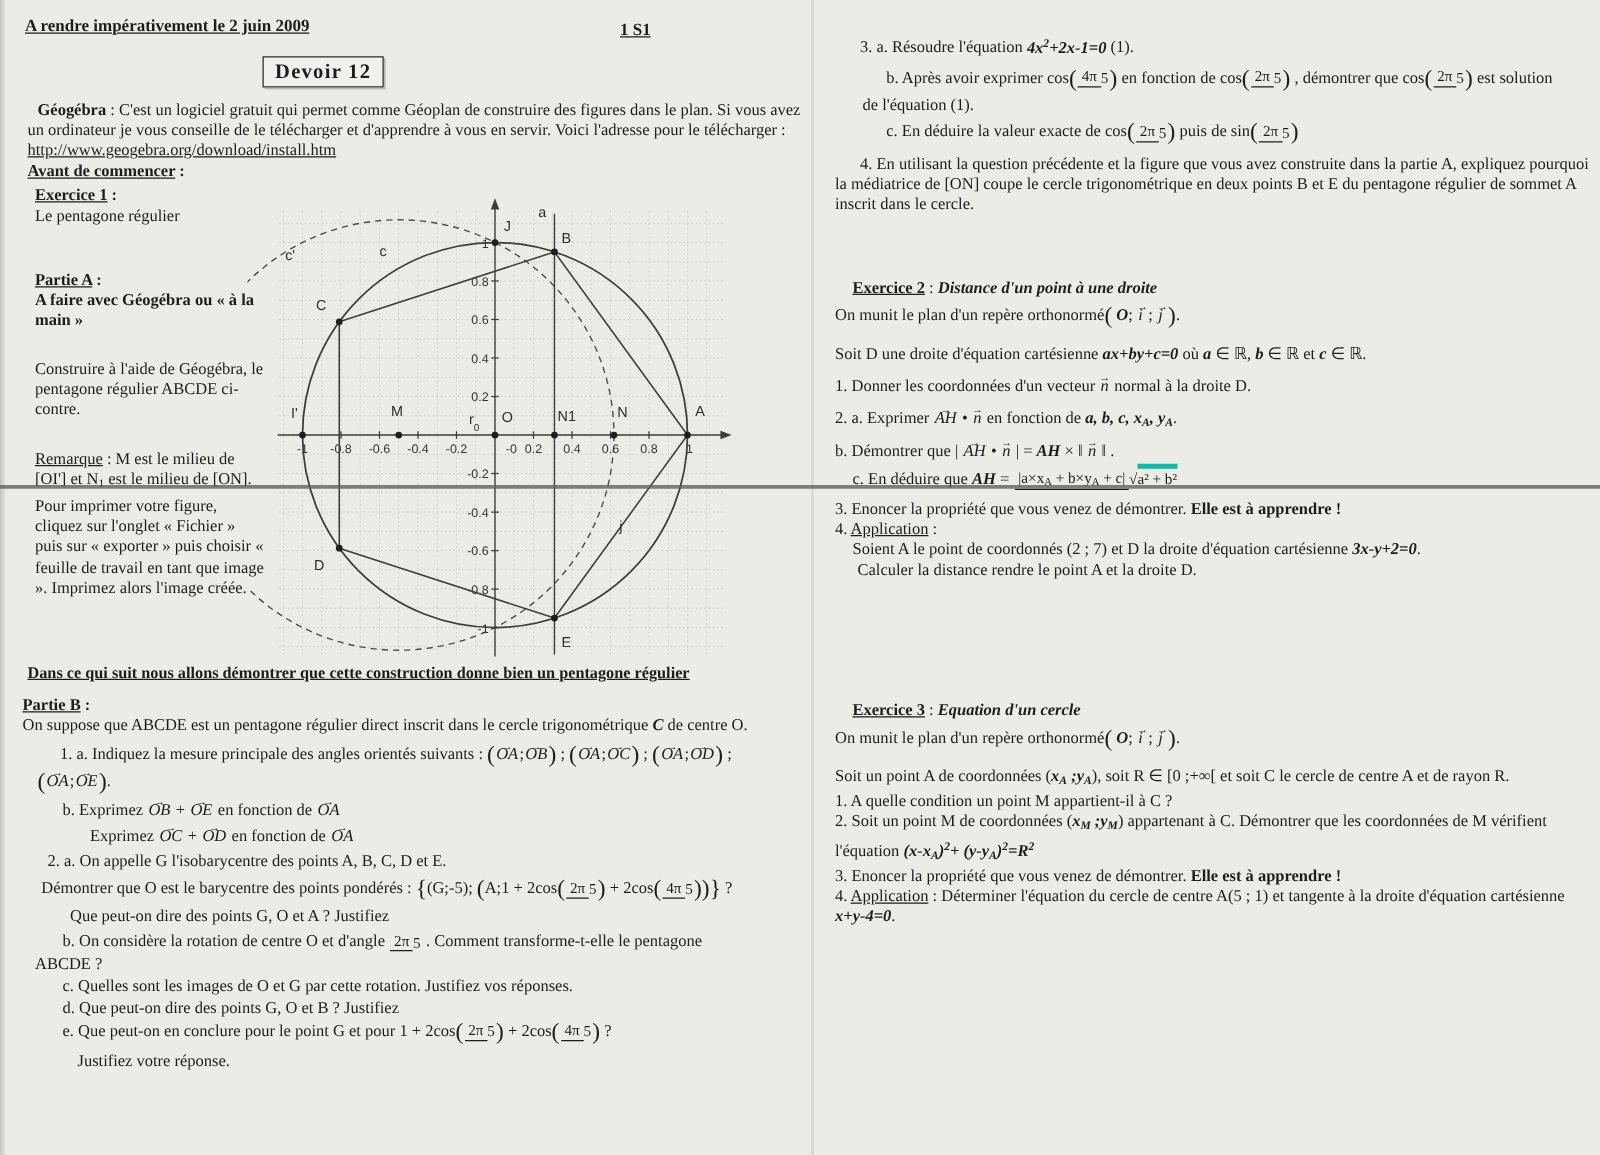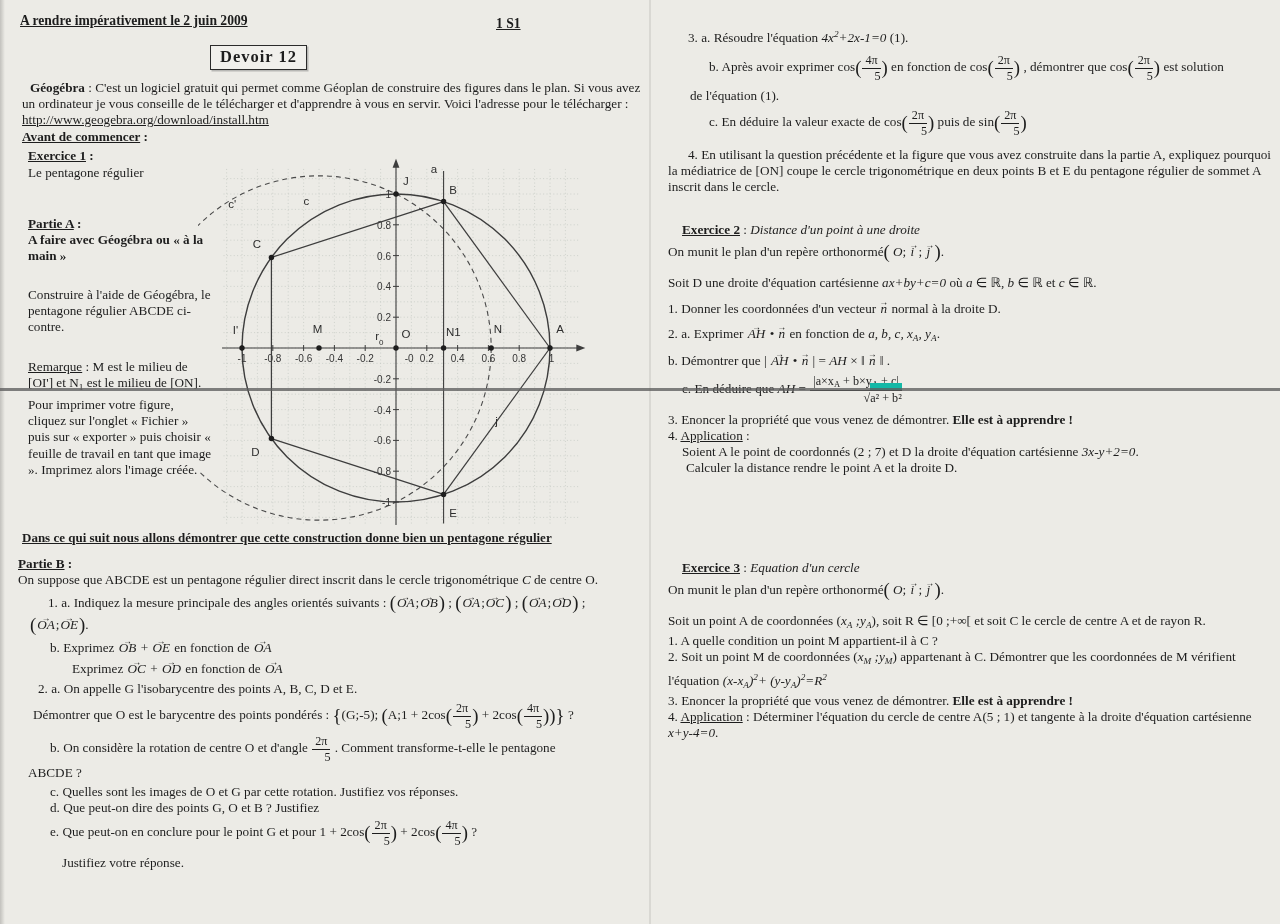--- a/index.html
+++ b/index.html
@@ -6,32 +6,32 @@
   body{width:1280px;height:924px;position:relative;overflow:hidden;
        background:#ecebe6;color:#1d1d1d;
        font-family:"Liberation Serif",serif;}
   .abs{position:absolute;}
   .t{font-size:13.2px;line-height:16.2px;}
   .nw{white-space:nowrap;}
   .b{font-weight:bold;}
   .i{}
   .hd{font-weight:bold;text-decoration:underline;}
   .ul{text-decoration:underline;}
-  i{font-style:italic;}
+  i{font-style:italic;font-weight:bold;}
   
-  .frac{display:inline-flex;flex-direction:column;align-items:flex-end;vertical-align:middle;
+  .frac{display:inline-flex;align-items:flex-start;vertical-align:middle;
         line-height:1.05;font-size:0.92em;margin:0 1px;}
   .frac .num{border-bottom:1px solid #1d1d1d;padding:0 3px 1px;}
   .frac .den{padding-top:1px;}
   .vec{position:relative;display:inline-block;font-style:italic;padding:0 1px;}
   .vec::after{content:"→";position:absolute;left:0;right:0;top:-0.78em;
               font-size:0.66em;font-style:normal;text-align:center;}
   .ssub{vertical-align:-0.28em;font-size:0.7em;}
   .ssup{vertical-align:0.5em;font-size:0.7em;}
-  .ol{border-top:7px solid #14b8a6;padding-top:1px;}
+  .ol{border-top:4px solid #14b8a6;padding-top:1px;}
   .bigp{font-size:1.42em;vertical-align:-0.13em;line-height:0;}
   
   .fold{position:absolute;left:0;top:388px;width:1280px;height:2.5px;background:#5e5e5e;opacity:.78;}
   .seam{position:absolute;left:649px;top:0;width:2px;height:924px;background:rgba(50,50,50,.10);}
   .edge{position:absolute;left:0;top:0;width:5px;height:924px;background:linear-gradient(90deg,rgba(0,0,0,.18),rgba(0,0,0,0));}
   .devoir{left:210px;top:45px;border:1.6px solid #2b2b2b;padding:1px 9px 2px;
           font-size:16.5px;font-weight:bold;letter-spacing:1px;background:rgba(255,255,255,.25);
           box-shadow:1.5px 1.5px 0 rgba(90,90,90,.35);}
   
   svg text{font-family:"Liberation Sans",sans-serif;font-size:11.5px;fill:#2d2d2d;}
@@ -216,20 +216,21 @@
   <div class="t nw" style="margin-left:32px;margin-top:7px">b.  Exprimez  <span class="vec">OB</span> + <span class="vec">OE</span>  en fonction de  <span class="vec">OA</span></div>
   <div class="t nw" style="margin-left:54px;margin-top:5px">Exprimez  <span class="vec">OC</span> + <span class="vec">OD</span>  en fonction de  <span class="vec">OA</span></div>
   <div class="t nw" style="margin-left:20px;margin-top:4px">2.   a.  On appelle G l'isobarycentre des points A, B, C, D et E.</div>
   <div class="t nw" style="margin-left:15px;margin-top:5px">Démontrer que O est le barycentre des points pondérés :  <span class="bigp">{</span>(G;-5); <span class="bigp">(</span>A;1 + 2cos<span class="bigp">(</span><span class="frac">
         <span class="num">2π</span>
         <span class="den">5</span>
       </span><span class="bigp">)</span> + 2cos<span class="bigp">(</span><span class="frac">
         <span class="num">4π</span>
         <span class="den">5</span>
       </span><span class="bigp">)</span><span class="bigp">)</span><span class="bigp">}</span>  ?</div>
+  <div class="t nw" style="margin-left:38px;margin-top:6px">Que peut-on dire des points G, O et A ? Justifiez</div>
   <div class="t nw" style="margin-left:32px;margin-top:4px">b.  On considère la rotation de centre O et d'angle <span class="frac">
         <span class="num">2π</span>
         <span class="den">5</span>
       </span> . Comment transforme-t-elle le pentagone</div>
   <div class="t nw" style="margin-left:10px;margin-top:2px">ABCDE ?</div>
   <div class="t nw" style="margin-left:32px;margin-top:2px">c.  Quelles sont les images de O et G par cette rotation. Justifiez vos réponses.</div>
   <div class="t nw" style="margin-left:32px">d.  Que peut-on dire des points G, O et B ? Justifiez</div>
   <div class="t nw" style="margin-left:32px;margin-top:3px">e.  Que peut-on en conclure  pour le point G et pour  1 + 2cos<span class="bigp">(</span><span class="frac">
         <span class="num">2π</span>
         <span class="den">5</span>

